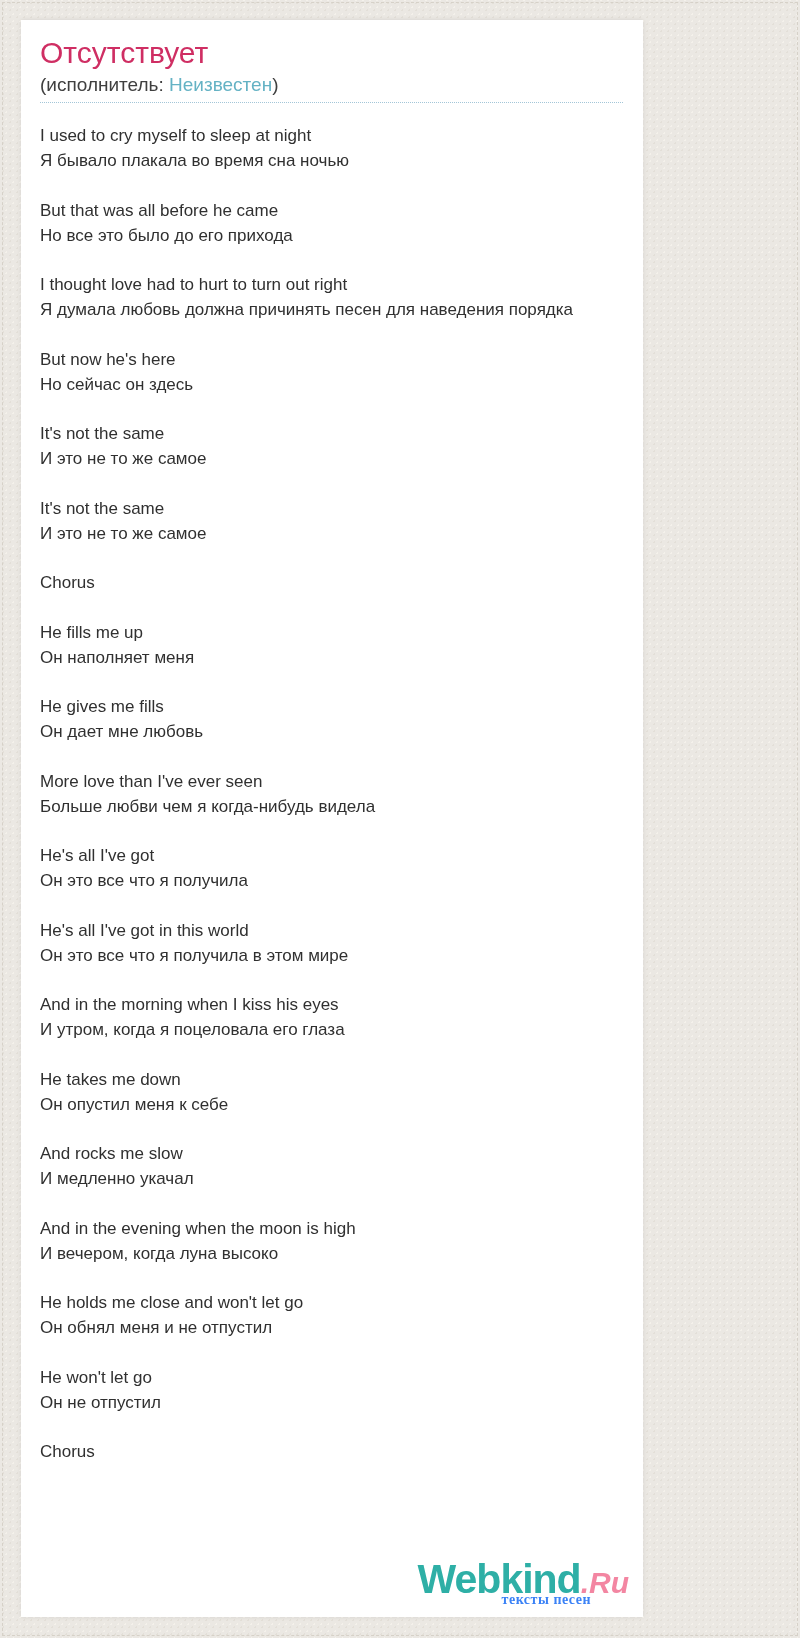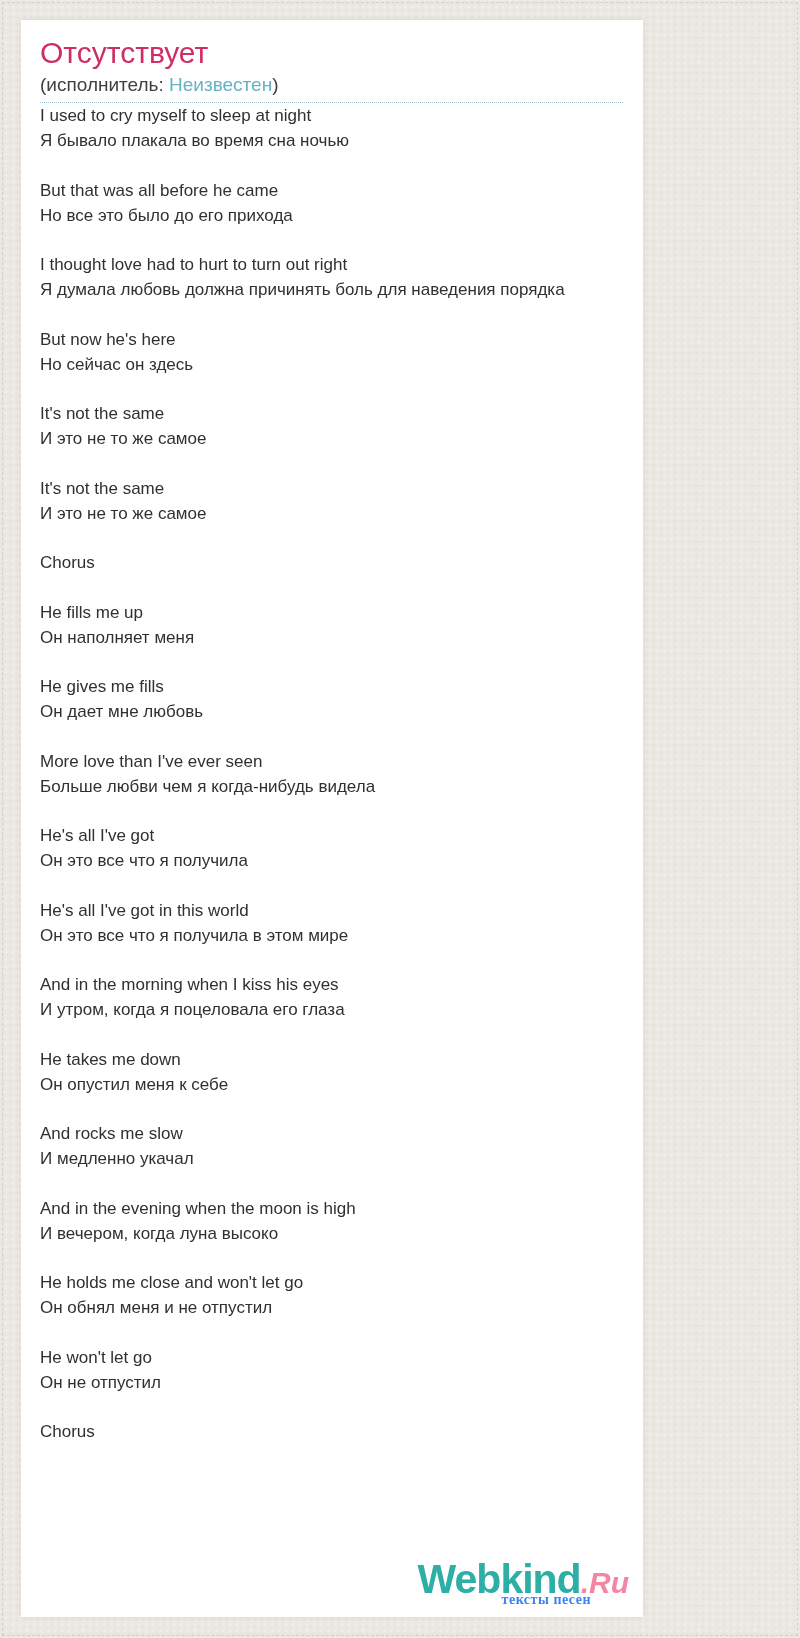--- a/index.html
+++ b/index.html
@@ -45,21 +45,21 @@
     color: #3f3f3f;
     padding-bottom: 5px;
     border-bottom: 1px dotted #a3c6d8;
   }
   .artist-link {
     color: #64b2c4;
     text-decoration: none;
     cursor: pointer;
   }
   .lyrics {
-    margin-top: 0;
+    margin-top: 20px;
     font-size: 17px;
     line-height: 25px;
     color: #303030;
   }
   .lyrics p {
     margin: 0 0 24.5px 0;
   }
   .logo {
     position: absolute;
     right: 14px; bottom: 10px;
@@ -97,21 +97,21 @@
 
 <div class="page">
 
   <h1 class="song-title">Отсутствует</h1>
 
   <div class="artist-line"><span>(исполнитель: </span><a class="artist-link">Неизвестен</a><span>)</span></div>
 
   <div class="lyrics">
       <p><span>I used to cry myself to sleep at night</span><br><span>Я бывало плакала во время сна ночью</span></p>
       <p><span>But that was all before he came</span><br><span>Но все это было до его прихода</span></p>
-      <p><span>I thought love had to hurt to turn out right</span><br><span>Я думала любовь должна причинять боль для наведения порядка</span></p>
+      <p><span>I thought love had to hurt to turn out right</span><br><span>Я думала любовь должна причинять песен для наведения порядка</span></p>
       <p><span>But now he's here</span><br><span>Но сейчас он здесь</span></p>
       <p><span>It's not the same</span><br><span>И это не то же самое</span></p>
       <p><span>It's not the same</span><br><span>И это не то же самое</span></p>
       <p><span>Chorus</span></p>
       <p><span>He fills me up</span><br><span>Он наполняет меня</span></p>
       <p><span>He gives me fills</span><br><span>Он дает мне любовь</span></p>
       <p><span>More love than I've ever seen</span><br><span>Больше любви чем я когда-нибудь видела</span></p>
       <p><span>He's all I've got</span><br><span>Он это все что я получила</span></p>
       <p><span>He's all I've got in this world</span><br><span>Он это все что я получила в этом мире</span></p>
       <p><span>And in the morning when I kiss his eyes</span><br><span>И утром, когда я поцеловала его глаза</span></p>

